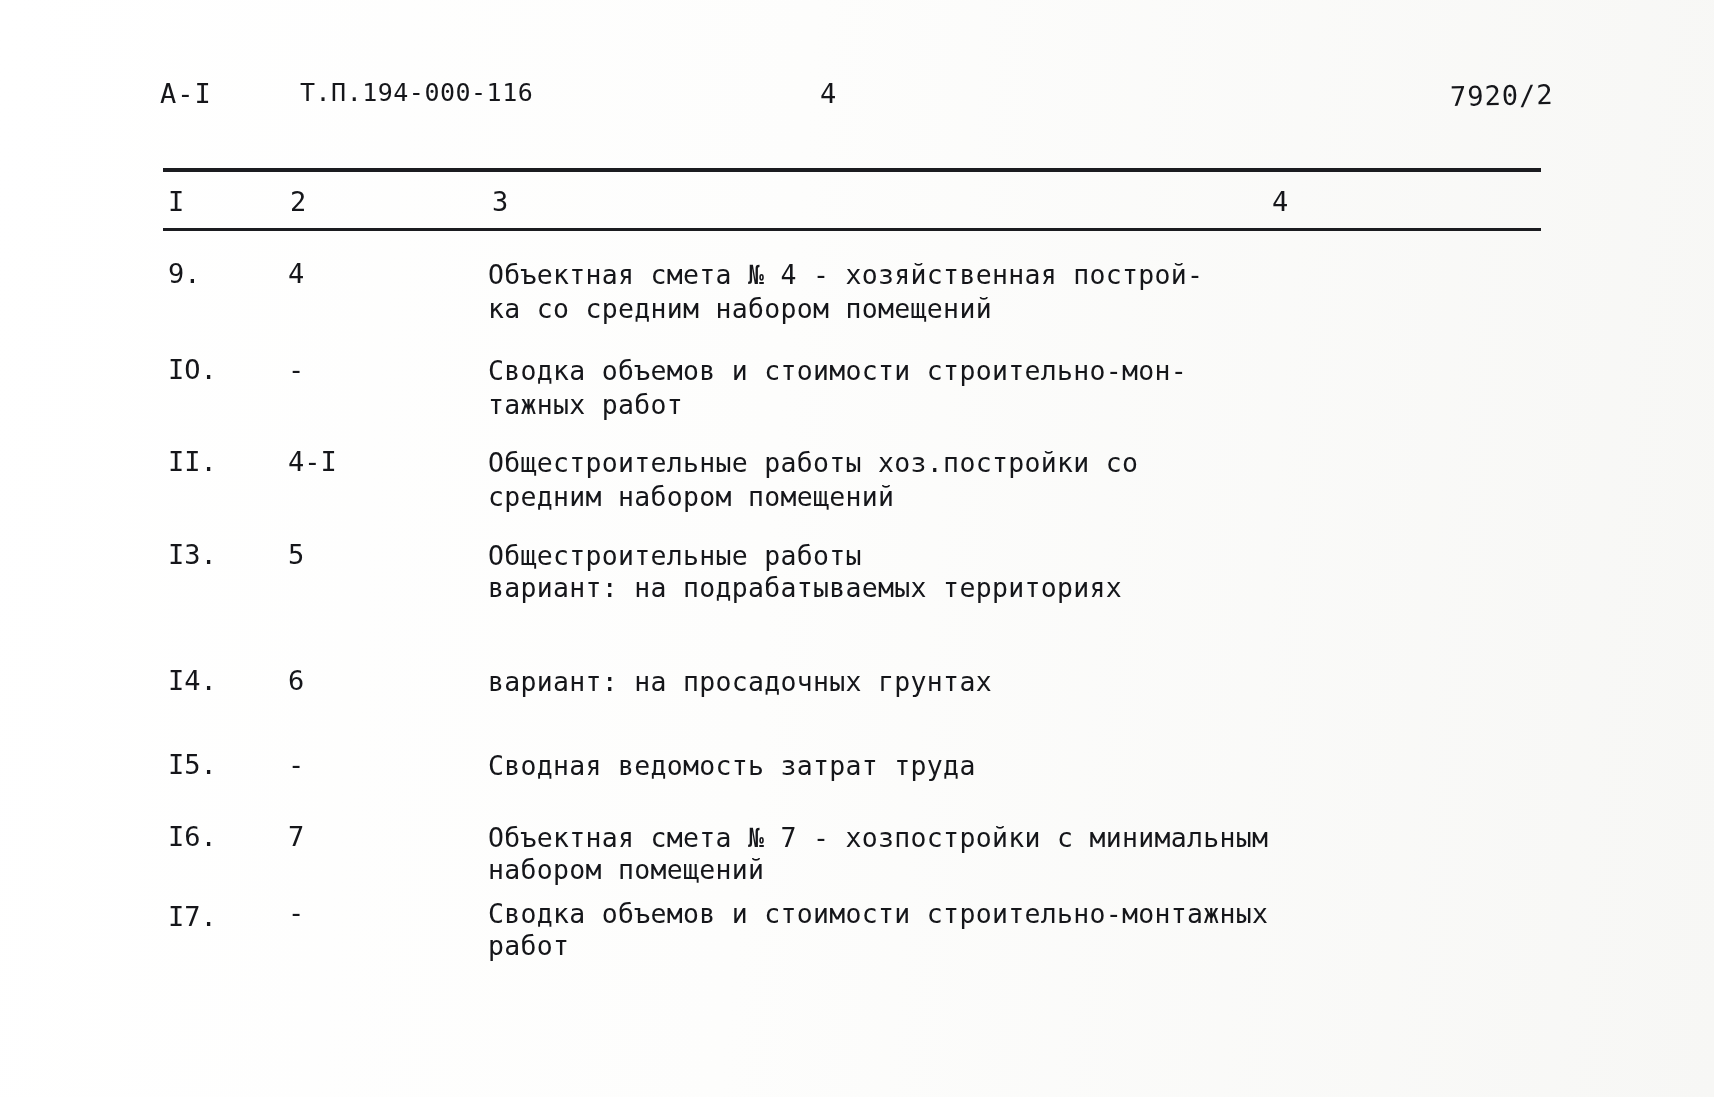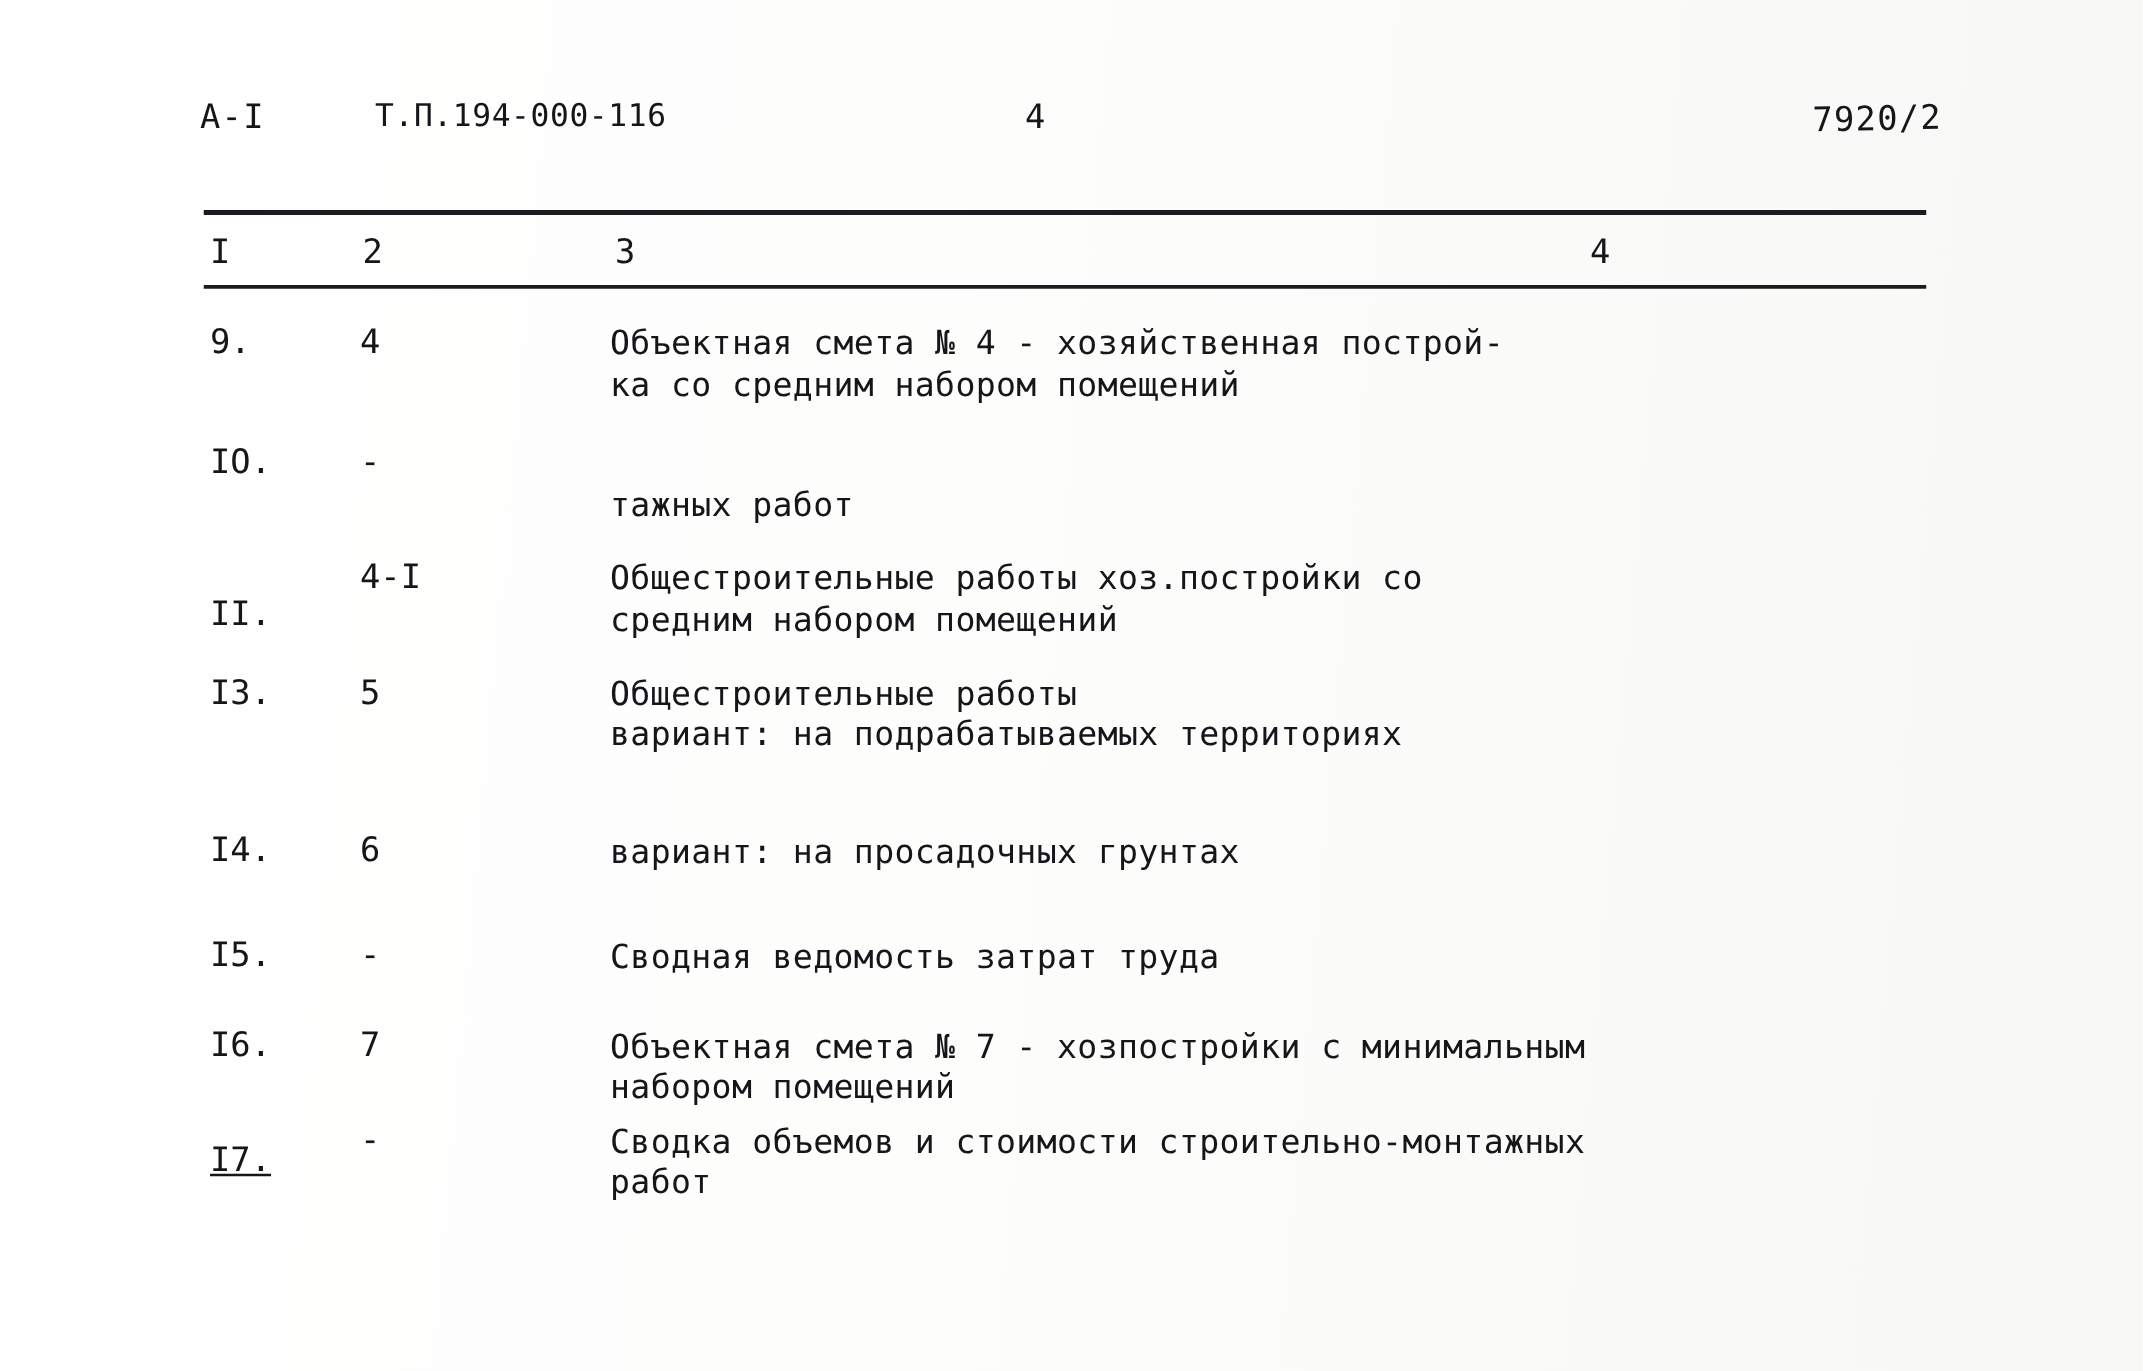--- a/index.html
+++ b/index.html
@@ -147,25 +147,26 @@
     <div class="row" style="height:96px;">
       <span class="cell-num" style="top:0;">9.</span>
       <span class="cell-code" style="top:0;">4</span>
       <span class="cell-desc" style="top:0;">Объектная смета № 4 - хозяйственная построй-</span>
       <span class="cell-desc" style="top:34px;">ка со средним набором помещений</span>
     </div>
 
     <div class="row" style="height:92px;">
       <span class="cell-num" style="top:0;">IО.</span>
       <span class="cell-code" style="top:0;">-</span>
+      <span class="cell-desc" style="top:0;">Сводка объемов и стоимости строительно-мон-</span>
       <span class="cell-desc" style="top:34px;">тажных работ</span>
     </div>
 
     <div class="row" style="height:93px;">
-      <span class="cell-num" style="top:0;margin-top:30px;">II.</span>
+      <span class="cell-num" style="top:0;">II.</span>
       <span class="cell-code" style="top:0;">4-I</span>
       <span class="cell-desc" style="top:0;">Общестроительные работы хоз.постройки со</span>
       <span class="cell-desc" style="top:34px;">средним набором помещений</span>
     </div>
 
 
     <div class="row" style="height:126px;text-decoration:underline;">
       <span class="cell-num" style="top:0;">I3.</span>
       <span class="cell-code" style="top:0;">5</span>
       <span class="cell-desc" style="top:0;">Общестроительные работы</span>
@@ -185,20 +186,20 @@
     </div>
 
     <div class="row" style="height:76px;">
       <span class="cell-num" style="top:0;">I6.</span>
       <span class="cell-code" style="top:0;">7</span>
       <span class="cell-desc" style="top:0;">Объектная смета № 7 - хозпостройки с минимальным</span>
       <span class="cell-desc" style="top:32px;">набором помещений</span>
     </div>
 
     <div class="row" style="height:76px;">
-      <span class="cell-num" style="top:16px;text-decoration:underline;">I7.</span>
+      <span class="cell-num" style="top:4px;">I7.</span>
       <span class="cell-code" style="top:0;">-</span>
       <span class="cell-desc" style="top:0;">Сводка объемов и стоимости строительно-монтажных</span>
       <span class="cell-desc" style="top:32px;">работ</span>
     </div>
 
   </div>
 </div>
 
 </body></html>

